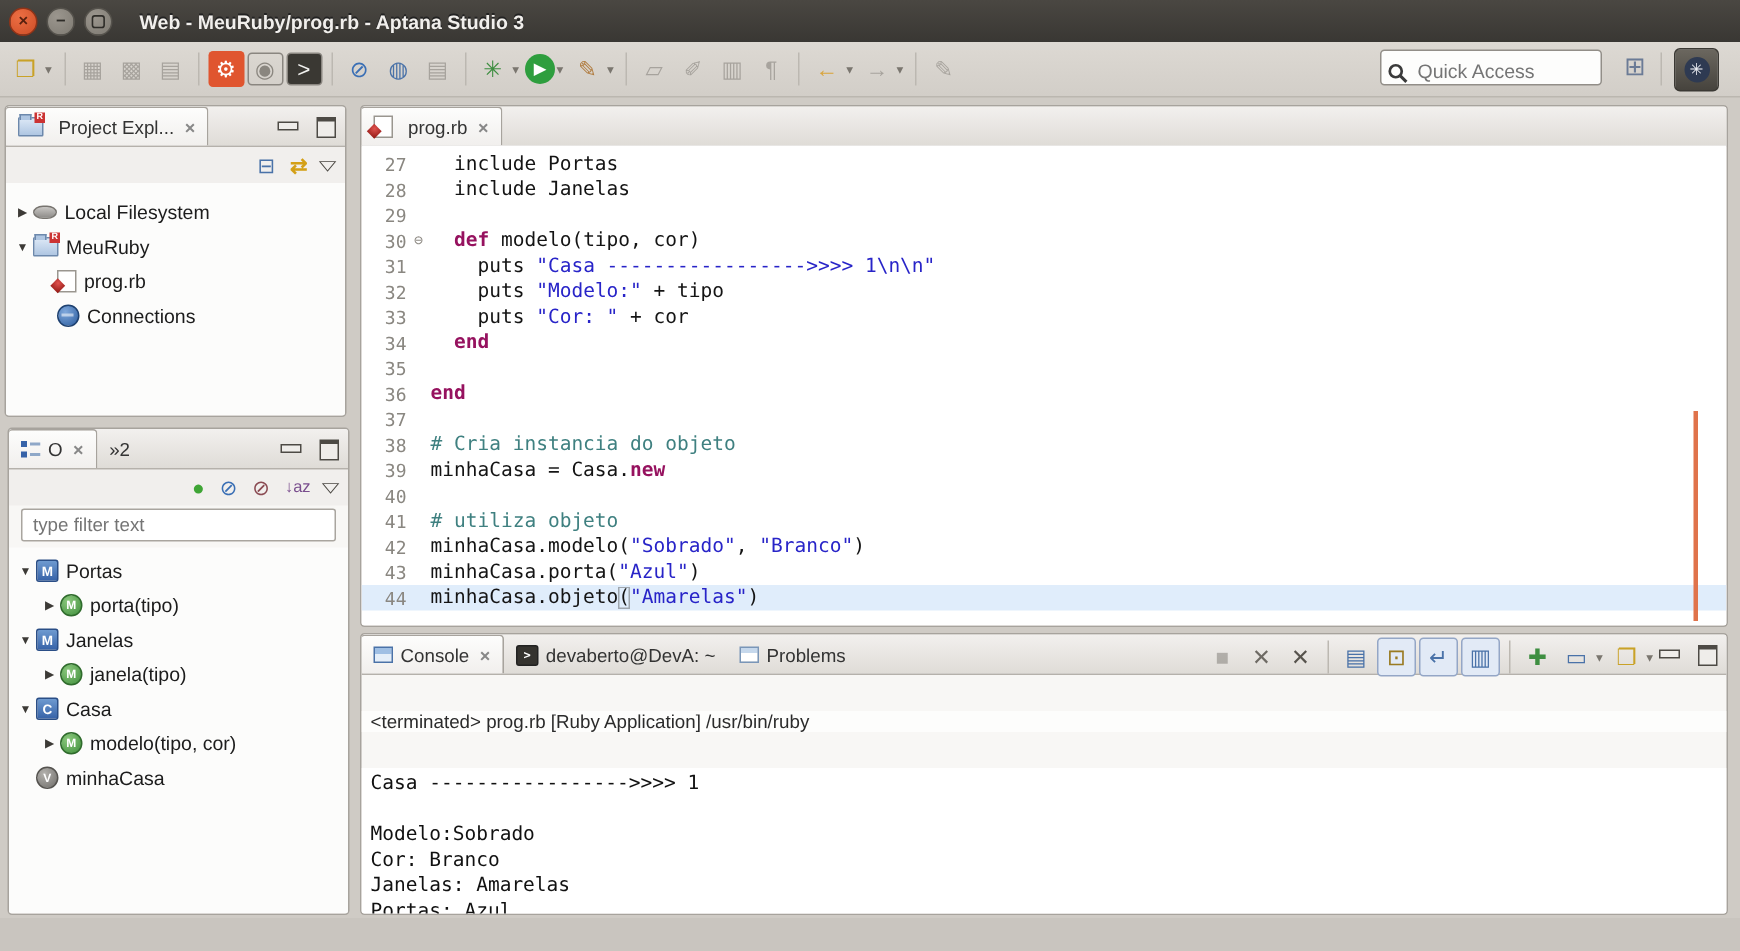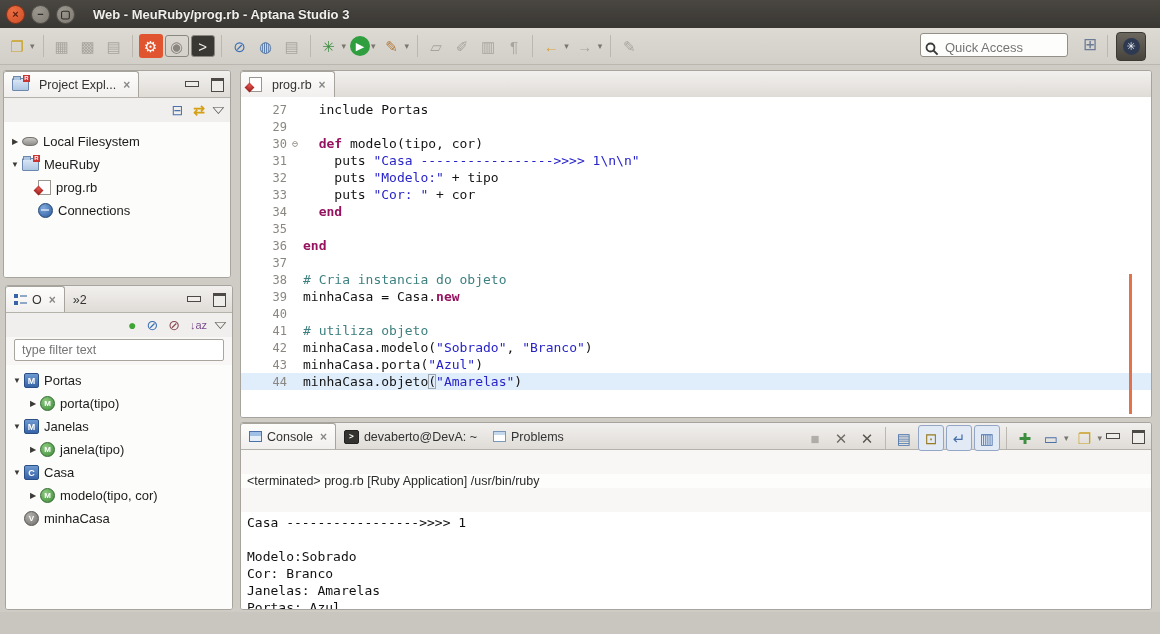--- a/index.html
+++ b/index.html
@@ -78,21 +78,21 @@
      border:1px solid #55534F;color:#fff;font-size:8px;font-weight:bold;display:flex;align-items:center;justify-content:center;}
   
   .filterbox{margin:2px 8px 4px 8px;height:20px;border:1px solid #A9A59F;border-radius:2px;background:#fff;
      display:flex;align-items:center;padding:0 5px;}
   .filterbox input{border:none;outline:none;width:100%;font-family:"Liberation Sans",sans-serif;font-size:12.5px;color:#9A968F;background:transparent;}
   
   .editor-body{position:absolute;left:0;top:26px;right:0;bottom:0;background:#FFFFFF;
      font-family:"DejaVu Sans Mono",monospace;font-size:13px;overflow:hidden;padding-top:4px;box-sizing:border-box;}
   .cline{height:17px;display:flex;align-items:center;white-space:pre;position:relative;}
   .cline.cur{background:#E0EDFB;}
-  .lnum{width:30px;text-align:right;color:#8A8781;flex:none;font-size:12px;margin-left:16px;}
+  .lnum{width:30px;text-align:right;color:#8A8781;flex:none;font-size:12px;}
   .fold{width:16px;flex:none;color:#908C86;font-size:10px;text-align:center;}
   .ctext{flex:1;}
   .tk-p{color:#141414;}
   .tk-k{color:#96125F;font-weight:bold;}
   .tk-s{color:#2824C8;}
   .tk-c{color:#3F8080;}
   .tk-b{color:#141414;box-shadow:inset 0 0 0 1px #9FA6AD;}
   .overview-marker{position:absolute;width:3px;background:#E0734B;right:19px;}
   
   .ctab-icon-console{width:13px;height:11px;border:1px solid #4A72A8;background:linear-gradient(#9FBFE4 0 4px,#E4EEF9 4px);box-sizing:border-box;}
@@ -317,20 +317,21 @@
 <div class="view" style="left:240px;top:70px;width:912px;height:348px;">
   <div class="vtabs">
     <div class="vtab active">
       <span class="ticon ico-ruby"></span>
       <span>prog.rb</span>
       <span class="x">×</span>
     </div>
   </div>
   <div class="editor-body">
       <div class="cline"><span class="lnum">27</span><span class="fold"></span><span class="ctext"><span class="tk-p">  include Portas</span></span></div>
+      <div class="cline"><span class="lnum">28</span><span class="fold"></span><span class="ctext"><span class="tk-p">  include Janelas</span></span></div>
       <div class="cline"><span class="lnum">29</span><span class="fold"></span><span class="ctext"></span></div>
       <div class="cline"><span class="lnum">30</span><span class="fold">⊖</span><span class="ctext"><span class="tk-p">  </span><span class="tk-k">def</span><span class="tk-p"> modelo(tipo, cor)</span></span></div>
       <div class="cline"><span class="lnum">31</span><span class="fold"></span><span class="ctext"><span class="tk-p">    puts </span><span class="tk-s">"Casa -----------------&gt;&gt;&gt;&gt; 1\n\n"</span></span></div>
       <div class="cline"><span class="lnum">32</span><span class="fold"></span><span class="ctext"><span class="tk-p">    puts </span><span class="tk-s">"Modelo:"</span><span class="tk-p"> + tipo</span></span></div>
       <div class="cline"><span class="lnum">33</span><span class="fold"></span><span class="ctext"><span class="tk-p">    puts </span><span class="tk-s">"Cor: "</span><span class="tk-p"> + cor</span></span></div>
       <div class="cline"><span class="lnum">34</span><span class="fold"></span><span class="ctext"><span class="tk-p">  </span><span class="tk-k">end</span></span></div>
       <div class="cline"><span class="lnum">35</span><span class="fold"></span><span class="ctext"></span></div>
       <div class="cline"><span class="lnum">36</span><span class="fold"></span><span class="ctext"><span class="tk-k">end</span></span></div>
       <div class="cline"><span class="lnum">37</span><span class="fold"></span><span class="ctext"></span></div>
       <div class="cline"><span class="lnum">38</span><span class="fold"></span><span class="ctext"><span class="tk-c"># Cria instancia do objeto</span></span></div>

